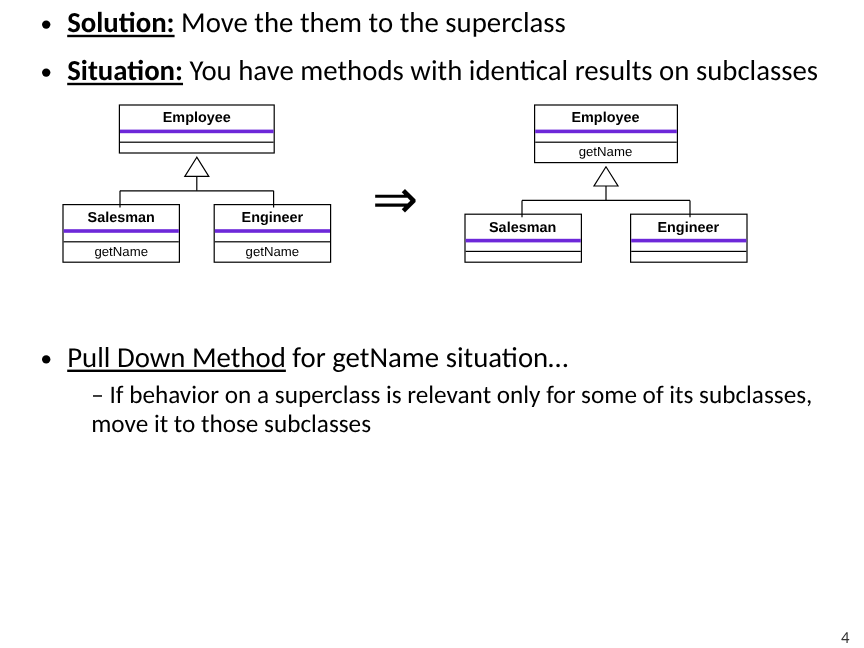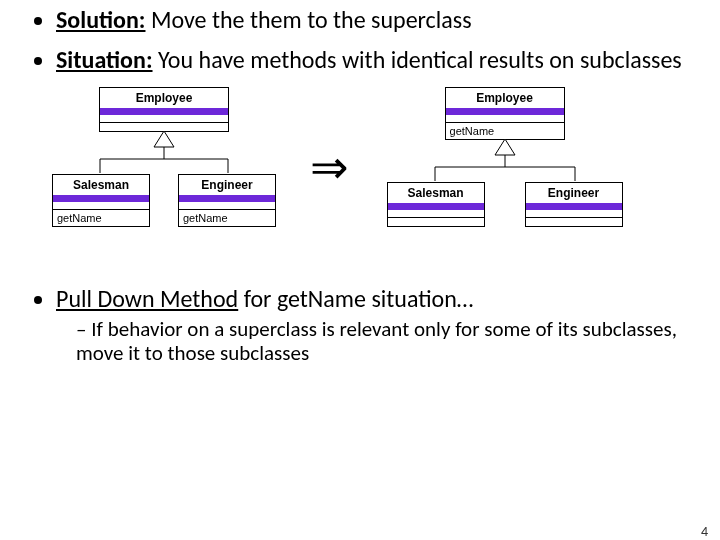--- a/index.html
+++ b/index.html
@@ -35,22 +35,22 @@
     margin: 10px 0 18px 10px;
   }
   .tree { position: relative; }
   .uml {
     border: 1px solid #000;
     background: #fff;
     font-family: Arial, sans-serif;
     font-size: 12px;
     text-align: center;
   }
-  .uml .name { border-bottom: 7px solid #6d28d9; padding: 3px 6px; font-weight: bold; min-height: 16px; }
-  .uml .sect { border-bottom: 1px solid #000; min-height: 8px; padding: 2px 4px; font-size: 11px; font-weight: 400; text-align: left; }
+  .uml .name { border-bottom: 3px solid #6d28d9; padding: 3px 6px; font-weight: bold; min-height: 16px; }
+  .uml .sect { border-bottom: 1px solid #000; min-height: 8px; padding: 2px 4px; font-size: 11px; font-weight: 400; text-align: center; }
   .uml .sect:last-child { border-bottom: none; }
   .uml.wide { width: 130px; }
   .uml.sm   { width: 98px; }
   .parent-row { display: flex; justify-content: center; }
   .kids-row { display: flex; justify-content: center; gap: 28px; margin-top: 42px; }
   .kids-row.wider { gap: 40px; }
 
   
   svg.conn { position: absolute; top: 0; left: 0; pointer-events: none; }
 

